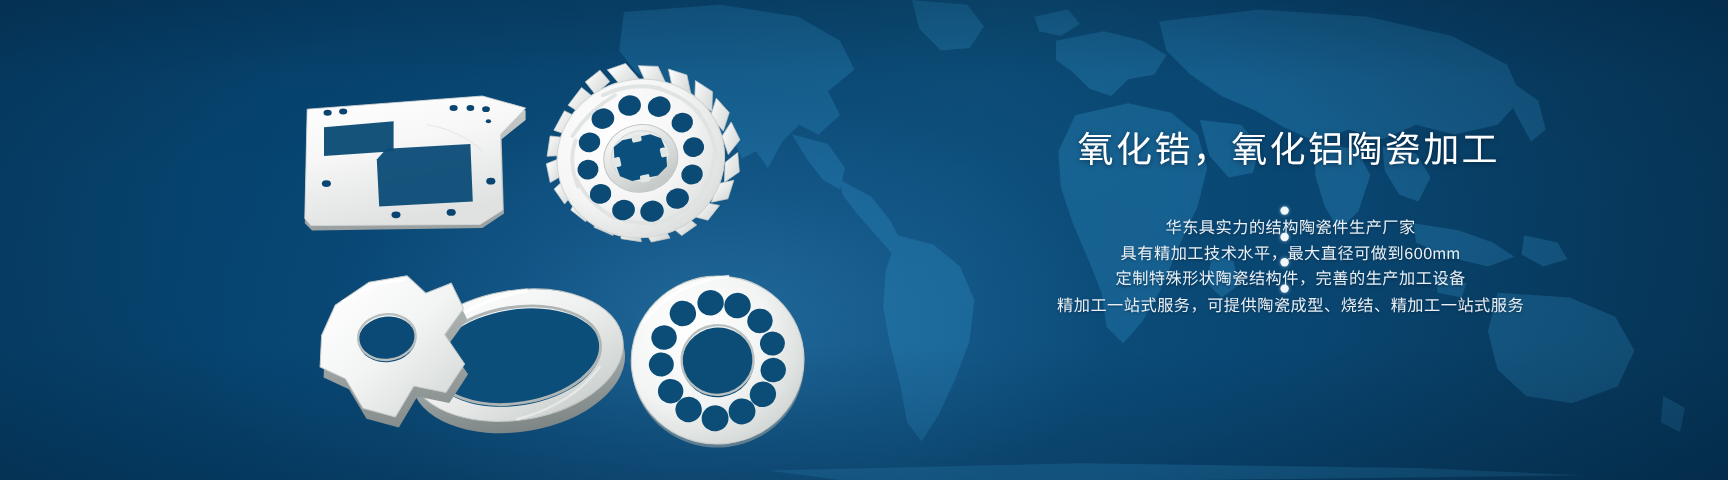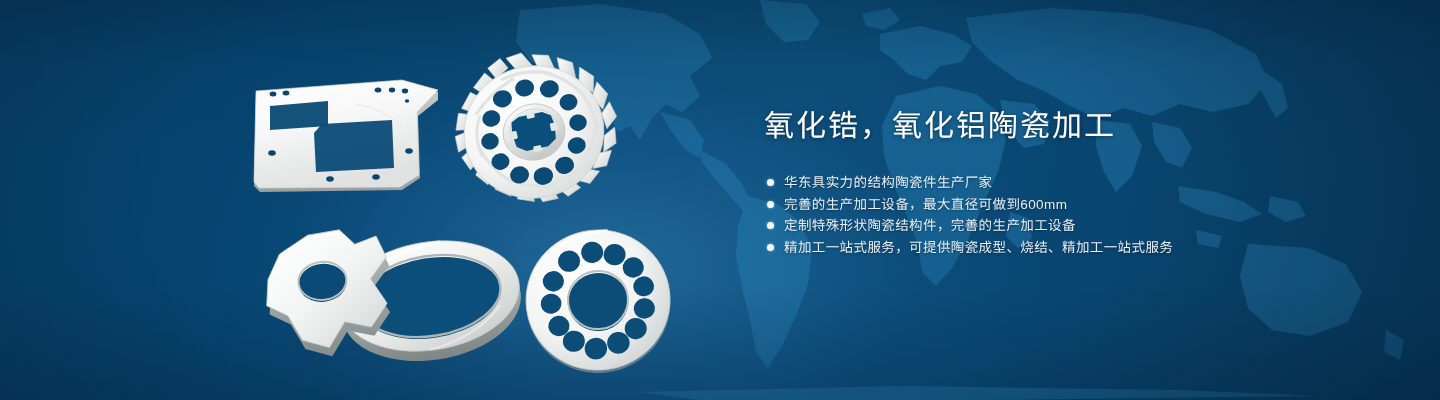--- a/index.html
+++ b/index.html
@@ -84,20 +84,21 @@
   #cross-part    { left: 250px; top: 226px; }
   #ring-part     { left: 330px; top: 228px; }
   #perf-disc-part{ left: 518px; top: 226px; }
 
   
   .text-block {
     position: absolute;
     left: 764px;
     top: 106px;
     width: 620px;
+    text-align: center;
   }
   .headline {
     margin: 0;
     font-size: 30px;
     line-height: 40px;
     font-weight: 400;
     letter-spacing: 2px;
     color: #ffffff;
     text-shadow: 0 1px 4px rgba(0,20,40,0.55);
     white-space: nowrap;
@@ -105,20 +106,21 @@
   .bullet-list {
     list-style: none;
     margin: 26px 0 0 3px;
     padding: 0;
   }
   .bullet-item {
     display: flex;
     align-items: center;
     height: 21.5px;
     white-space: nowrap;
+    flex-direction: column;
   }
   .bullet-dot {
     flex: 0 0 auto;
     width: 7px;
     height: 7px;
     margin-right: 10px;
     border-radius: 50%;
     background: #f2f7fb;
     box-shadow: 0 0 3px rgba(190,225,250,0.7);
   }
@@ -422,21 +424,21 @@
 
     <h1 class="headline">氧化锆，氧化铝陶瓷加工</h1>
 
     <ul class="bullet-list">
       <li class="bullet-item">
         <span class="bullet-dot"></span>
         <span class="bullet-text">华东具实力的结构陶瓷件生产厂家</span>
       </li>
       <li class="bullet-item">
         <span class="bullet-dot"></span>
-        <span class="bullet-text">完善的生产加工设备，最大直径可做到600mm</span>
+        <span class="bullet-text">具有精加工技术水平，最大直径可做到600mm</span>
       </li>
       <li class="bullet-item">
         <span class="bullet-dot"></span>
         <span class="bullet-text">定制特殊形状陶瓷结构件，完善的生产加工设备</span>
       </li>
       <li class="bullet-item">
         <span class="bullet-dot"></span>
         <span class="bullet-text">精加工一站式服务，可提供陶瓷成型、烧结、精加工一站式服务</span>
       </li>
     </ul>

